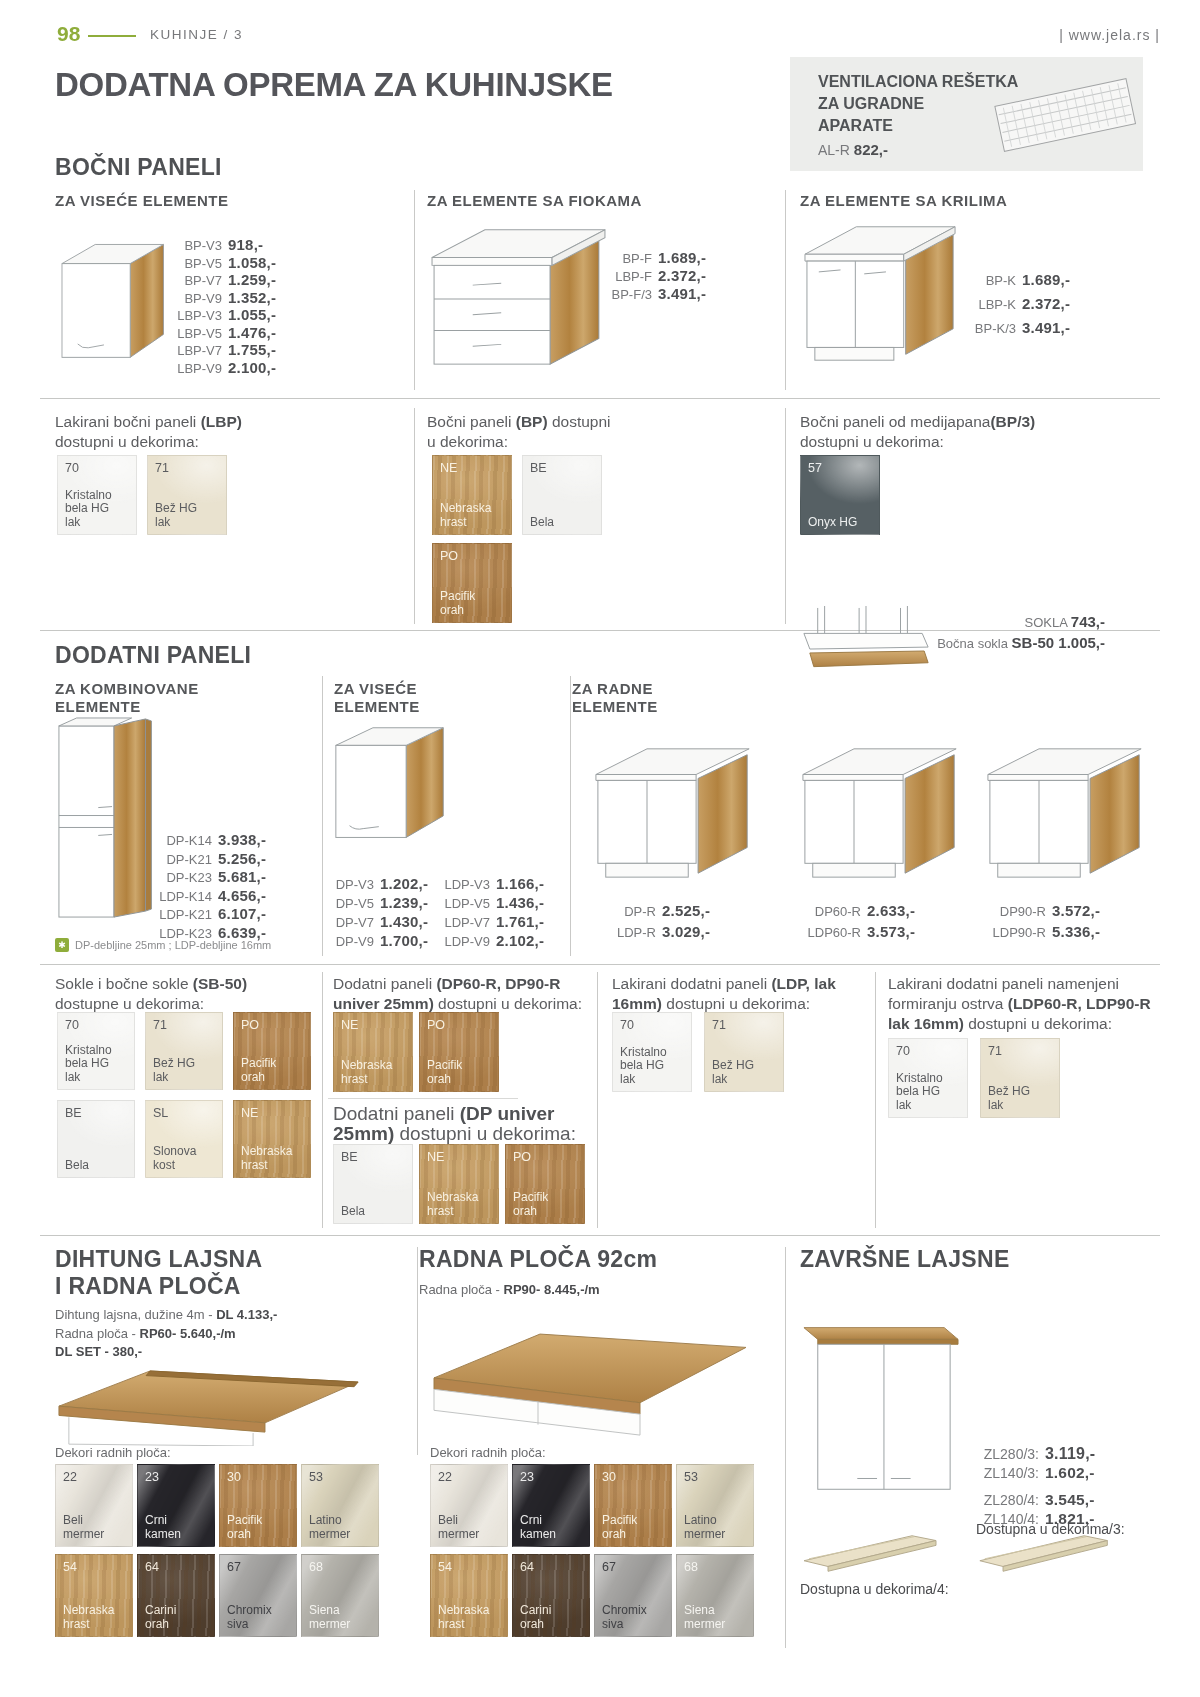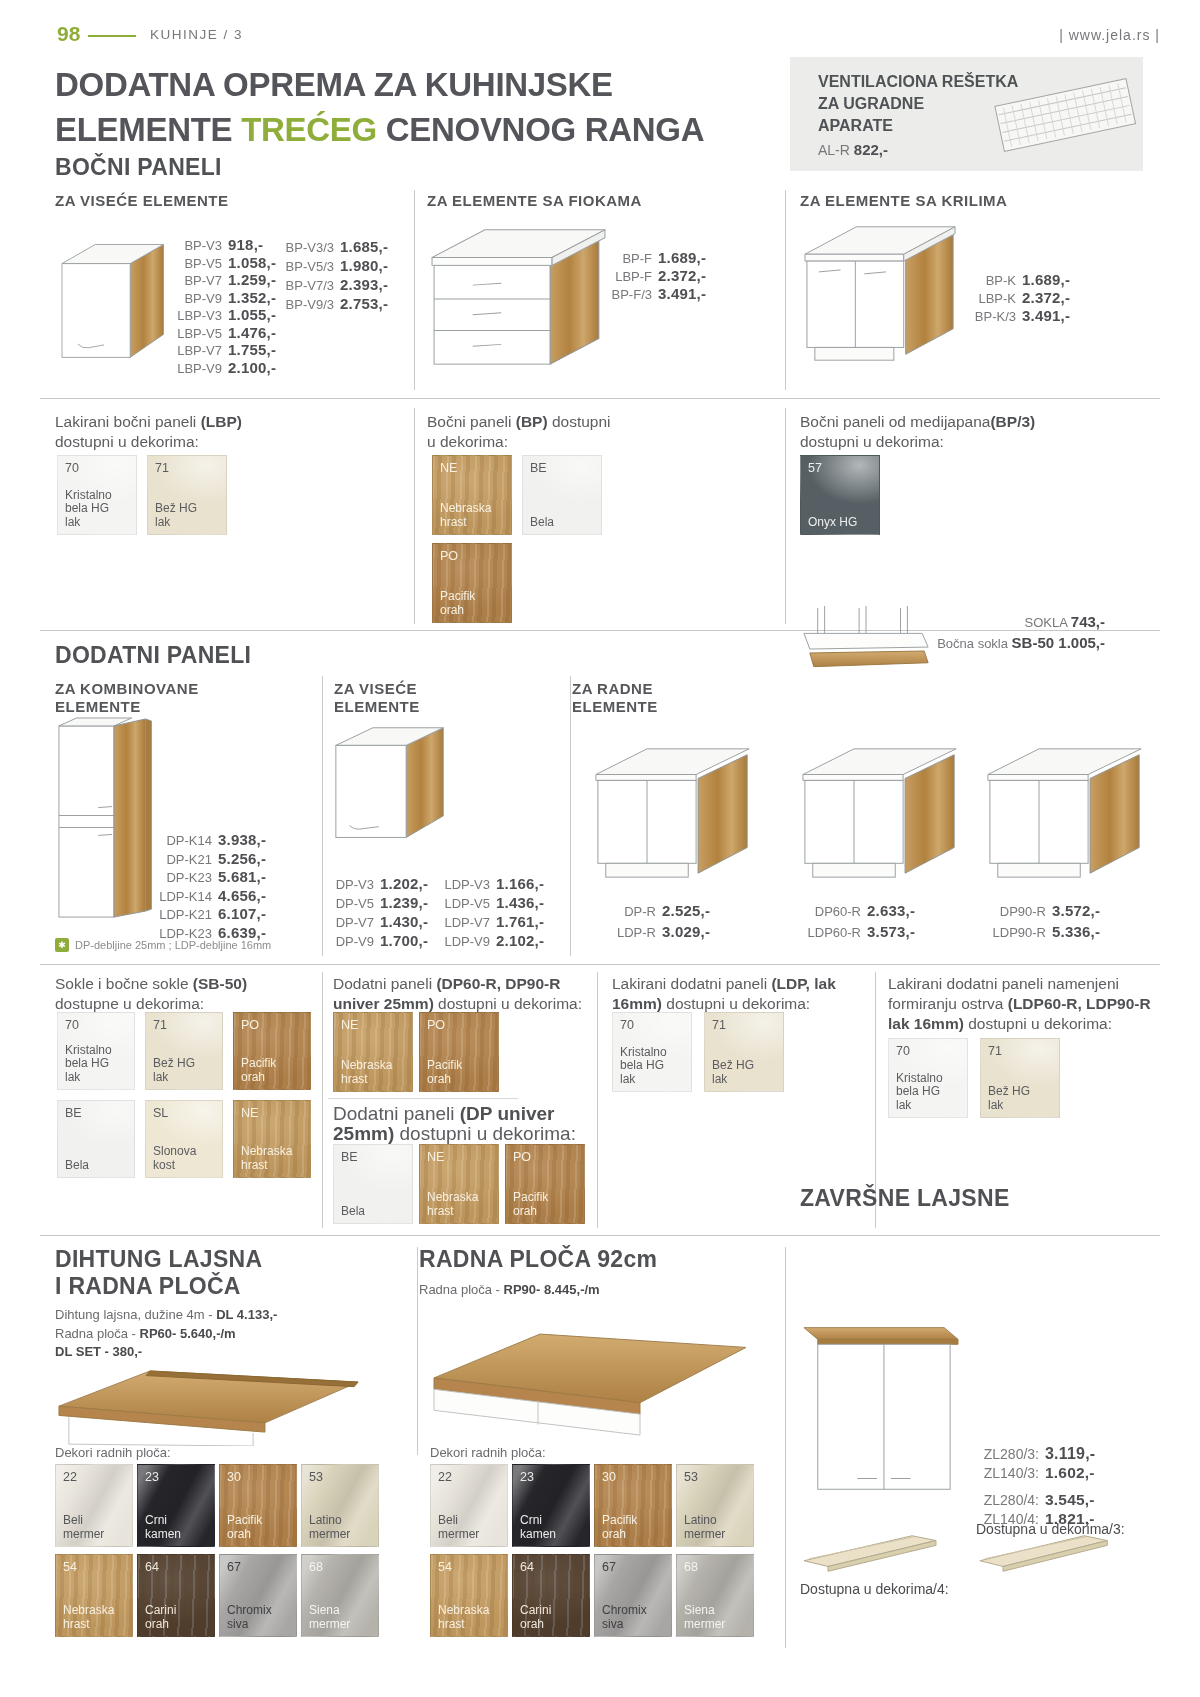--- a/index.html
+++ b/index.html
@@ -65,21 +65,20 @@
   </defs>
 </svg>
 
 <div class="abs accent" style="left:57px;top:22px;font-size:21px;font-weight:bold">98</div>
 <div class="abs" style="left:88px;top:35px;width:48px;height:2px;background:#8fad3b"></div>
 <div class="abs" style="left:150px;top:27px;font-size:13.5px;letter-spacing:1.5px;color:#77787b">KUHINJE / 3</div>
 <div class="abs" style="left:950px;top:27px;width:210px;text-align:right;font-size:14px;letter-spacing:1px;color:#77787b">| www.jela.rs |</div>
 
 <div class="abs h1" style="left:55px;top:62px">
   <div>DODATNA OPREMA ZA KUHINJSKE</div>
-  <div><span>ELEMENTE </span><span class="accent">TREĆEG</span><span> CENOVNOG RANGA</span></div>
 </div>
 
 <div class="abs vent-box" style="left:790px;top:57px;width:353px;height:114px">
   <div class="abs vent-title" style="left:28px;top:14px;width:215px">
     <div>VENTILACIONA REŠETKA</div>
     <div>ZA UGRADNE</div>
     <div>APARATE</div>
   </div>
   <div class="abs vent-price" style="left:28px;top:84px">
     <span>AL-R</span> <b>822,-</b>
@@ -153,39 +152,20 @@
       </div>
       <div class="price-row">
         <span class="pcode">LBP-V7</span>
         <span class="pprice">1.755,-</span>
       </div>
       <div class="price-row">
         <span class="pcode">LBP-V9</span>
         <span class="pprice">2.100,-</span>
       </div>
     </div>
-<div class="abs plist" style="left:272px;top:239px;--cw:62px;gap:2px">
-
-<div class="price-row">
-        <span class="pcode">BP-V3/3</span>
-        <span class="pprice">1.685,-</span>
-      </div>
-      <div class="price-row">
-        <span class="pcode">BP-V5/3</span>
-        <span class="pprice">1.980,-</span>
-      </div>
-      <div class="price-row">
-        <span class="pcode">BP-V7/3</span>
-        <span class="pprice">2.393,-</span>
-      </div>
-      <div class="price-row">
-        <span class="pcode">BP-V9/3</span>
-        <span class="pprice">2.753,-</span>
-      </div>
-    </div>
 
 <svg class="abs" style="left:430px;top:216px" width="178" height="158" viewBox="0 0 175 160" preserveAspectRatio="none">
   <polygon points="118,46 166,22 166,124 118,150" fill="url(#wd)" stroke="#8f9496"></polygon>
   <polygon points="2,42 54,14 172,14 120,42" fill="#f8f8f7" stroke="#9aa0a2"></polygon>
   <polygon points="2,42 120,42 120,50 2,50" fill="#fcfcfb" stroke="#9aa0a2"></polygon>
   <polygon points="120,42 172,14 172,22 120,50" fill="#f0f0ee" stroke="#9aa0a2"></polygon>
   <rect x="4" y="50" width="114" height="100" fill="#ffffff" stroke="#9aa0a2"></rect>
   <line x1="4" y1="84" x2="118" y2="84" stroke="#9aa0a2"></line>
   <line x1="4" y1="116" x2="118" y2="116" stroke="#9aa0a2"></line>
   <path d="M42,70 l28,-2" stroke="#9aa0a2" fill="none"></path>
@@ -212,21 +192,21 @@
   <polygon points="104,44 152,20 152,116 104,142" fill="url(#wd)" stroke="#8f9496"></polygon>
   <polygon points="2,40 54,12 154,12 102,40" fill="#f8f8f7" stroke="#9aa0a2"></polygon>
   <polygon points="2,40 102,40 102,47 2,47" fill="#fcfcfb" stroke="#9aa0a2"></polygon>
   <polygon points="102,40 154,12 154,19 102,47" fill="#f0f0ee" stroke="#9aa0a2"></polygon>
   <rect x="4" y="47" width="98" height="88" fill="#ffffff" stroke="#9aa0a2"></rect>
   <line x1="53" y1="47" x2="53" y2="135" stroke="#9aa0a2"></line>
   <path d="M16,58 l22,-2" stroke="#9aa0a2" fill="none"></path>
       <path d="M62,60 l22,-2" stroke="#9aa0a2" fill="none"></path>
   <rect x="12" y="135" width="80" height="13" fill="#fbfbfa" stroke="#9aa0a2"></rect>
 </svg>
-<div class="abs plist" style="left:958px;top:272px;--cw:58px;gap:1px">
+<div class="abs plist" style="left:958px;top:272px;--cw:58px;gap:7px">
 
 <div class="price-row">
         <span class="pcode">BP-K</span>
         <span class="pprice">1.689,-</span>
       </div>
       <div class="price-row">
         <span class="pcode">LBP-K</span>
         <span class="pprice">2.372,-</span>
       </div>
       <div class="price-row">
@@ -658,21 +638,21 @@
       <div class="swatch sw78w tx-marble" style="background-color: rgb(167, 166, 164); color: rgb(64, 65, 69);">
         <span class="sw-code">67</span>
         <span class="sw-label">Chromix siva</span>
       </div>
       <div class="swatch sw78w tx-marble" style="background-color: rgb(180, 178, 171); color: rgb(245, 244, 240);">
         <span class="sw-code">68</span>
         <span class="sw-label">Siena mermer</span>
       </div>
     </div>
 
-<div class="abs bh" style="left:800px;top:1185px">ZAVRŠNE LAJSNE</div>
+<div class="abs bh" style="left:800px;top:1246px">ZAVRŠNE LAJSNE</div>
 <svg class="abs" style="left:800px;top:1310px" width="160" height="192" viewBox="0 0 162 196" preserveAspectRatio="none">
   <polygon points="4,18 146,18 160,30 18,30" fill="url(#wd2)" stroke="#a08050"></polygon>
   <polygon points="18,30 160,30 160,35 18,35" fill="#a87c3e" stroke="#9c7a45"></polygon>
   <rect x="18" y="35" width="134" height="148" fill="#ffffff" stroke="#9aa0a2"></rect>
   <line x1="85" y1="35" x2="85" y2="183" stroke="#9aa0a2"></line>
   <line x1="58" y1="172" x2="78" y2="172" stroke="#9aa0a2"></line>
       <line x1="92" y1="172" x2="112" y2="172" stroke="#9aa0a2"></line>
 </svg>
 <div class="abs plist" style="left:975px;top:1446px;--cw:64px;gap:3px">
 

